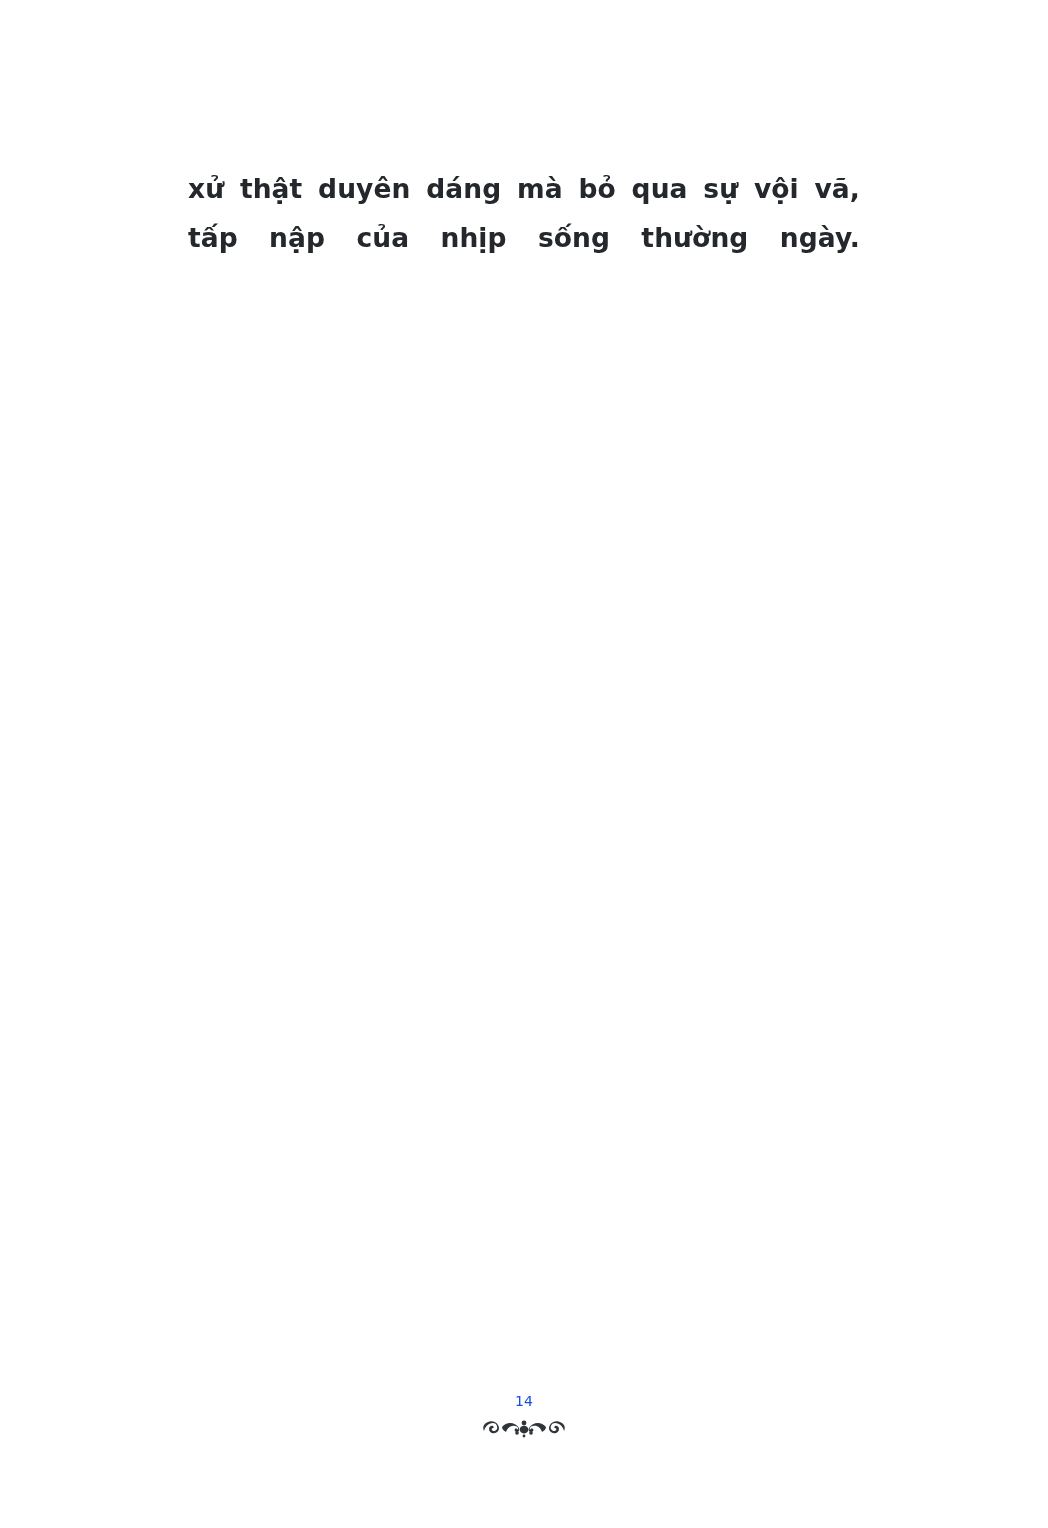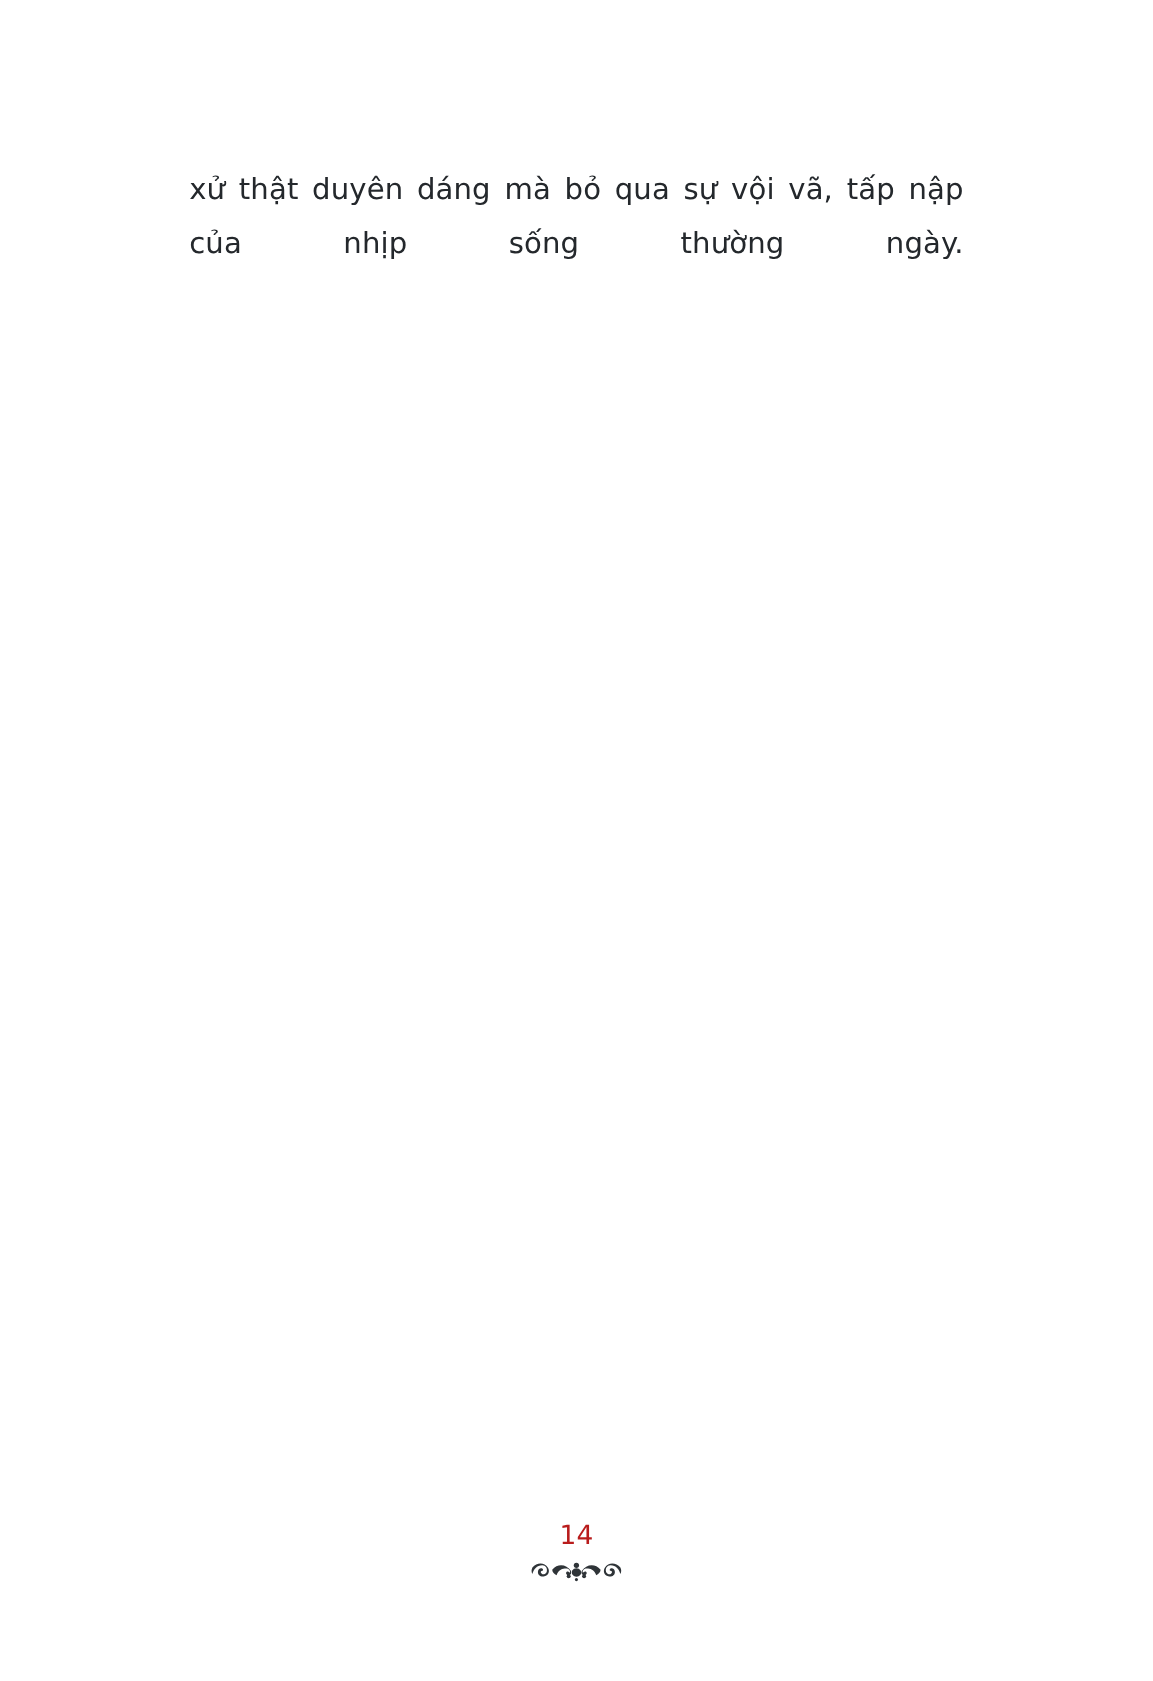--- a/index.html
+++ b/index.html
@@ -24,28 +24,28 @@
   }
 
   .text-block {
     position: absolute;
     left: 172px;
     top: 148px;
     width: 704px;
   }
 
   .para {
-    margin: 0;
+    margin: 16px;
     font-size: 26.5px;
     line-height: 49px;
     color: #24282c;
     text-align: justify;
     text-justify: inter-word;
     letter-spacing: 0.1px;
-    font-weight: 400;
+    font-weight: 700;
   }
 
   .para.continued {
     text-indent: 0;
   }
 
   .para.indented {
     text-indent: 48px;
   }
 
@@ -58,22 +58,22 @@
 
   .footer {
     position: absolute;
     left: 0;
     right: 0;
     bottom: 86px;
     text-align: center;
   }
 
   .page-number {
-    font-size: 24px;
-    color: #b91c1c;
+    font-size: 14px;
+    color: #1d4ed8;
     line-height: 1;
     margin-bottom: 6px;
     font-family: "DejaVu Sans", sans-serif;
   }
 
   .ornament {
     display: block;
     margin: 0 auto;
     width: 92px;
     height: 28px;

